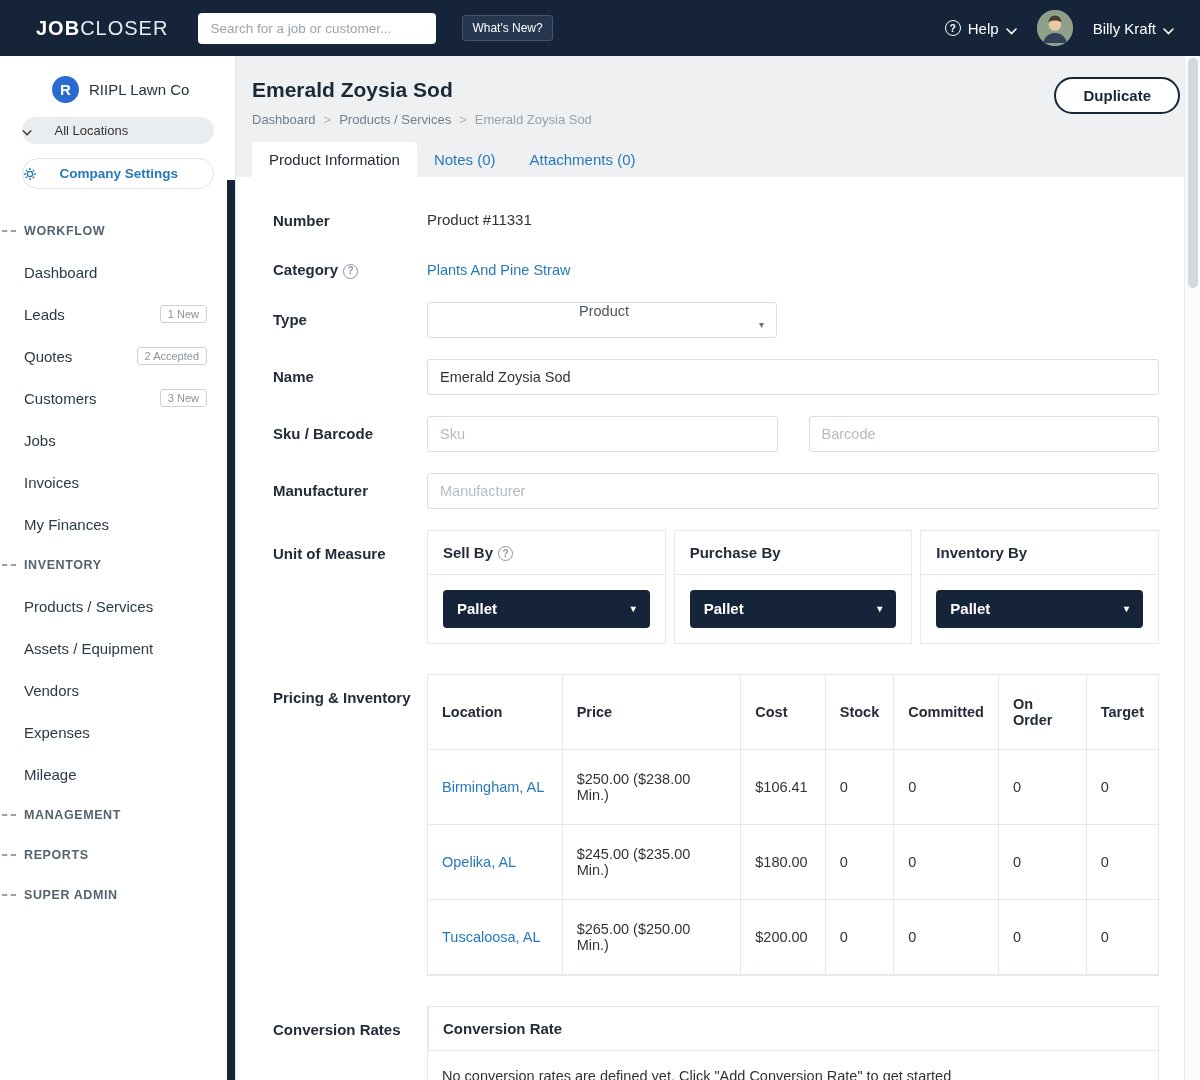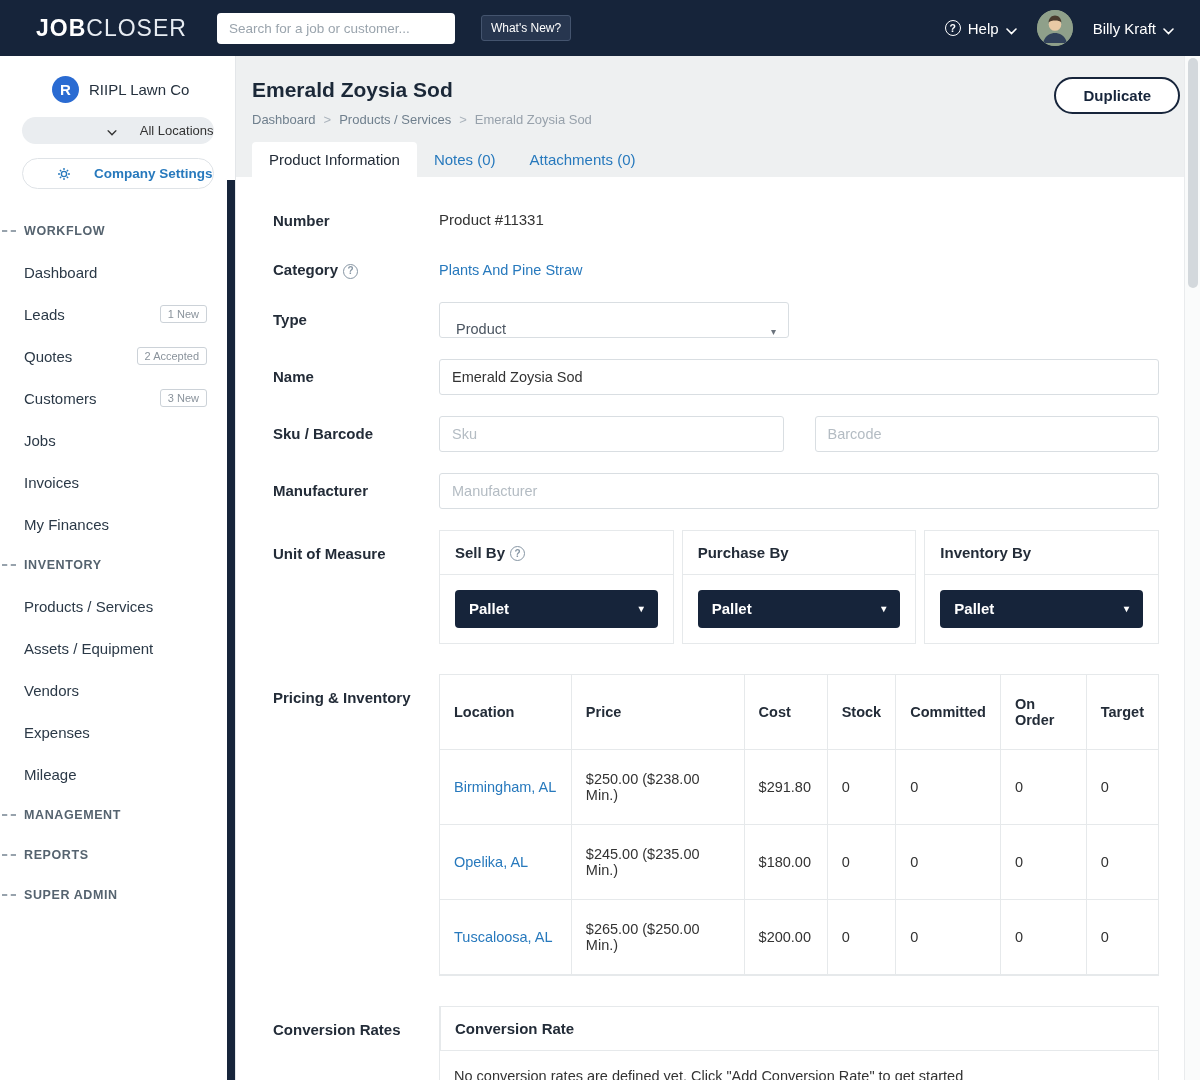--- a/index.html
+++ b/index.html
@@ -1,37 +1,37 @@
 <!DOCTYPE html>
 <html><head>
 <meta charset="utf-8">
 <style>
   * { margin:0; padding:0; box-sizing:border-box; }
   html,body { width:1200px; height:1080px; overflow:hidden; font-family:"Liberation Sans", sans-serif; background:#eef0f1; }
 
   
   .header { position:absolute; top:0; left:0; width:1200px; height:56px; background:#16243a; display:flex; align-items:center; color:#fff; z-index:30; }
-  .logo { margin-left:36px; font-size:23px; letter-spacing:1px; color:#fff; cursor:pointer; white-space:nowrap; }
+  .logo { margin-left:36px; font-size:20px; letter-spacing:1px; color:#fff; cursor:pointer; white-space:nowrap; }
   .logo b { font-weight:800; }
   .logo span { font-weight:300; color:#e7ecf2; }
   .search-input { margin-left:30px; width:238px; height:31px; border:2px solid #fff; border-radius:4px; padding:0 10px; font-size:13.5px; color:#333; outline:none; font-family:inherit; }
   .search-input::placeholder { color:#9aa4ad; }
   .whats-new { margin-left:26px; background:#27364f; border:1px solid #44546e; color:#fff; font-weight:400; font-size:12px; padding:5px 9px; border-radius:3px; cursor:pointer; font-family:inherit; }
   .header-right { margin-left:auto; display:flex; align-items:center; gap:20px; margin-right:26px; }
   .hmenu { display:flex; align-items:center; gap:7px; font-size:15px; cursor:pointer; }
   .q-circle { display:inline-flex; align-items:center; justify-content:center; width:16px; height:16px; border-radius:50%; border:1.5px solid #fff; font-size:10.5px; font-weight:700; }
   .avatar { width:36px; height:36px; border-radius:50%; overflow:hidden; cursor:pointer; flex:none; background:#8fa08a; }
   .chev { color:#fff; display:inline-block; margin-top:2px; }
 
   
   .sidebar { position:absolute; top:56px; left:0; width:236px; bottom:0; background:#fff; border-right:1px solid #e3e6e9; overflow:hidden; }
   .company-row { display:flex; align-items:center; gap:10px; margin:20px 0 0 52px; }
   .r-logo { width:27px; height:27px; border-radius:50%; background:#2a6bd2; color:#fff; font-weight:800; font-size:15px; display:flex; align-items:center; justify-content:center; }
   .company-name { font-size:15px; color:#24303d; }
-  .pill { width:192px; margin:14px auto 0; display:flex; align-items:center; justify-content:flex-end; gap:23px; cursor:pointer; font-family:inherit; }
+  .pill { width:192px; margin:14px auto 0; display:flex; align-items:center; justify-content:flex-start; gap:23px; cursor:pointer; font-family:inherit; }
   .loc-pill { height:27px; background:#eaedf0; border:none; border-radius:14px; font-size:13px; color:#333; }
   .set-pill { height:31px; background:#fff; border:1px solid #dfe3e7; border-radius:16px; font-size:13.5px; font-weight:600; color:#2779bd; }
   .nav { margin-top:22px; }
   .nav-heading { position:relative; height:40px; line-height:40px; padding-left:24px; font-size:12.5px; font-weight:700; letter-spacing:.6px; color:#55636f; }
   .nav-heading::before { content:""; position:absolute; left:2px; top:19px; width:14px; border-top:2px dashed #97a2ac; }
   .nav-item { height:42px; display:flex; align-items:center; padding-left:24px; padding-right:28px; font-size:15px; color:#2b3947; cursor:pointer; }
   .badge { margin-left:auto; border:1px solid #ccd2d8; border-radius:3px; color:#8a939c; font-size:11px; padding:2px 7px; white-space:nowrap; }
   .sidebar-scroll { position:absolute; top:124px; right:0; bottom:0; width:8px; background:#17253b; cursor:pointer; }
 
   
@@ -45,31 +45,31 @@
   .crumb { color:#6f7f8d; cursor:pointer; }
   .crumb.current { color:#97a1ab; cursor:default; }
   .dup-btn { position:absolute; top:21px; right:4px; height:37px; padding:0 27px; border-radius:20px; background:#fff; border:2px solid #17253b; color:#17253b; font-size:15px; font-weight:600; cursor:pointer; font-family:inherit; }
 
   .tabs { display:flex; margin:15px 0 0 16px; }
   .tab { padding:9px 17px; font-size:15px; cursor:pointer; }
   .tab.active { background:#fff; color:#232c38; border-radius:4px 4px 0 0; }
   .tab.inactive { color:#2779bd; }
 
   .card { background:#fff; min-height:870px; padding:26px 25px 40px 37px; }
-  .frow { display:flex; margin-bottom:21px;gap:12px; }
+  .frow { display:flex; margin-bottom:21px; }
   .flabel { width:154px; flex:none; padding-top:8px; font-size:15px; font-weight:700; color:#232c38; line-height:1.35; }
   .fcontrol { flex:1; min-width:0; }
   .static-val { padding-top:8px; font-size:15px; color:#333; }
   .link { color:#2779bd; cursor:pointer; font-size:14.5px; }
   .cat-val { padding-top:9px; }
   .help-dot { display:inline-flex; align-items:center; justify-content:center; width:15px; height:15px; border-radius:50%; border:1px solid #8796a4; color:#8796a4; font-size:10px; font-weight:700; margin-left:5px; vertical-align:1px; cursor:pointer; }
 
   .text-input { width:100%; height:36px; border:1px solid #d9dee2; border-radius:3px; padding:0 12px; font-size:14.5px; color:#333; font-family:inherit; outline:none; }
   .text-input::placeholder { color:#b4bcc3; }
-  .select-box { width:350px; height:36px; border:1px solid #d9dee2; border-radius:3px; display:flex; align-items:flex-end; padding:0 12px 0 16px; font-size:14.5px; color:#4a5460; cursor:pointer; background:#fff; }
+  .select-box { width:350px; height:36px; border:1px solid #d9dee2; border-radius:3px; display:flex; align-items:center; padding:0 12px 0 16px; font-size:14.5px; color:#4a5460; cursor:pointer; background:#fff;flex-direction:column; }
   .select-box .caret { margin-left:auto; color:#6b737c; font-size:10px; }
   .split { display:flex; gap:31px; }
   .split .text-input { flex:1; }
 
   .uom-wrap { display:flex; gap:8px; }
   .uom-col { flex:1; border:1px solid #e6e9eb; }
   .uom-head { padding:13px 15px; border-bottom:1px solid #e6e9eb; font-size:15px; font-weight:700; color:#232c38; }
   .uom-body { padding:15px; }
   .dark-select { height:38px; background:#16243a; border-radius:4px; color:#fff; font-size:15px; font-weight:600; display:flex; align-items:center; padding:0 14px; cursor:pointer; }
   .dark-select .caret { margin-left:auto; font-size:10px; color:#fff; }
@@ -308,21 +308,21 @@
                 <th>Stock</th>
                 <th>Committed</th>
                 <th>On Order</th>
                 <th>Target</th>
               </tr>
             </thead>
             <tbody>
               <tr>
                 <td><span class="link">Birmingham, AL</span></td>
                 <td>$250.00 ($238.00 Min.)</td>
-                <td>$291.80</td>
+                <td>$106.41</td>
                 <td>0</td>
                 <td>0</td>
                 <td>0</td>
                 <td>0</td>
               </tr>
               <tr>
                 <td><span class="link">Opelika, AL</span></td>
                 <td>$245.00 ($235.00 Min.)</td>
                 <td>$180.00</td>
                 <td>0</td>

